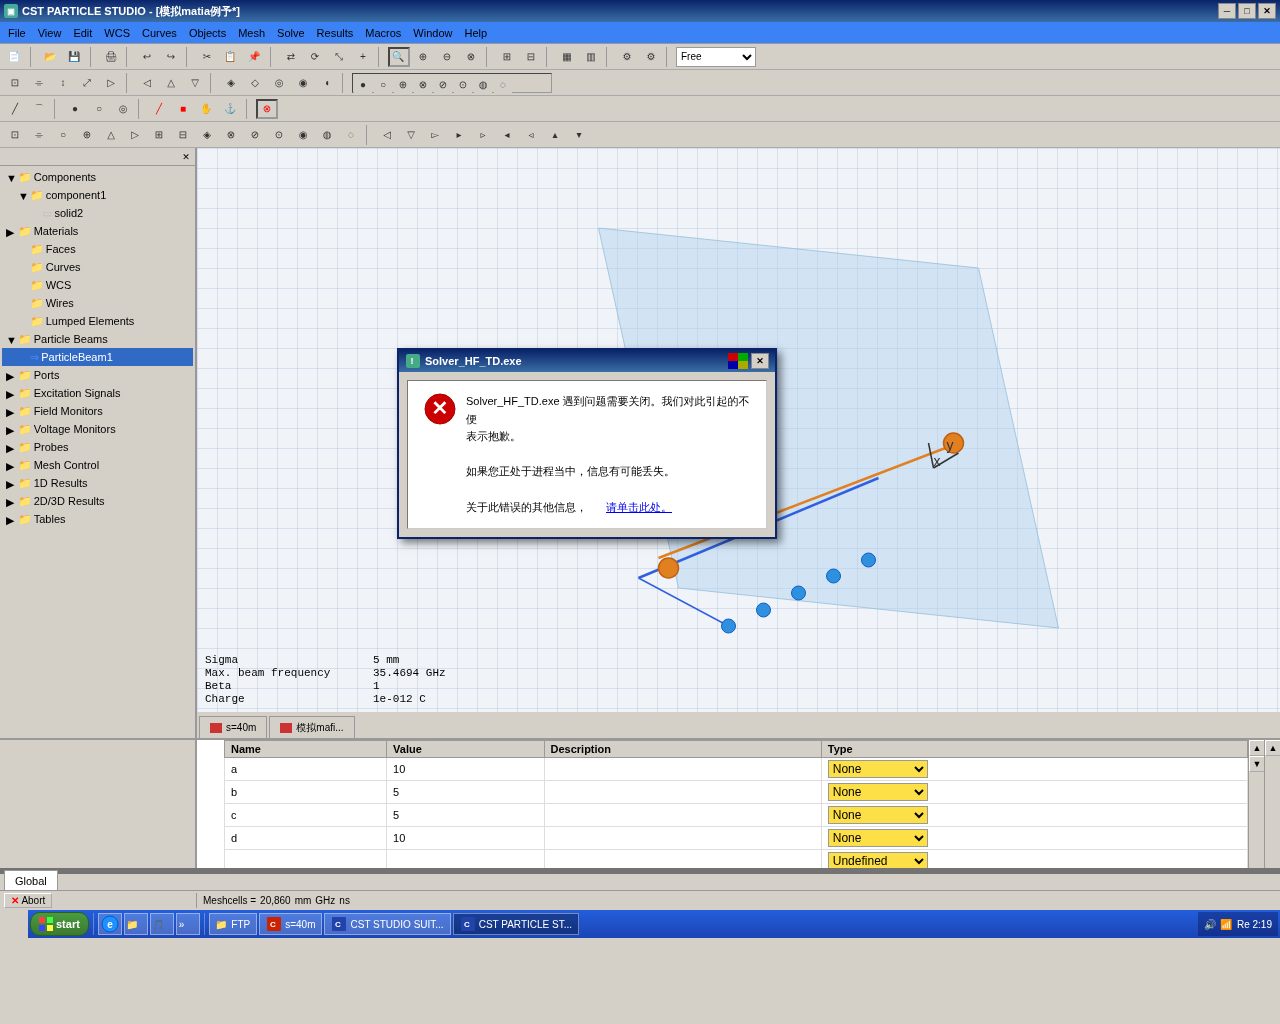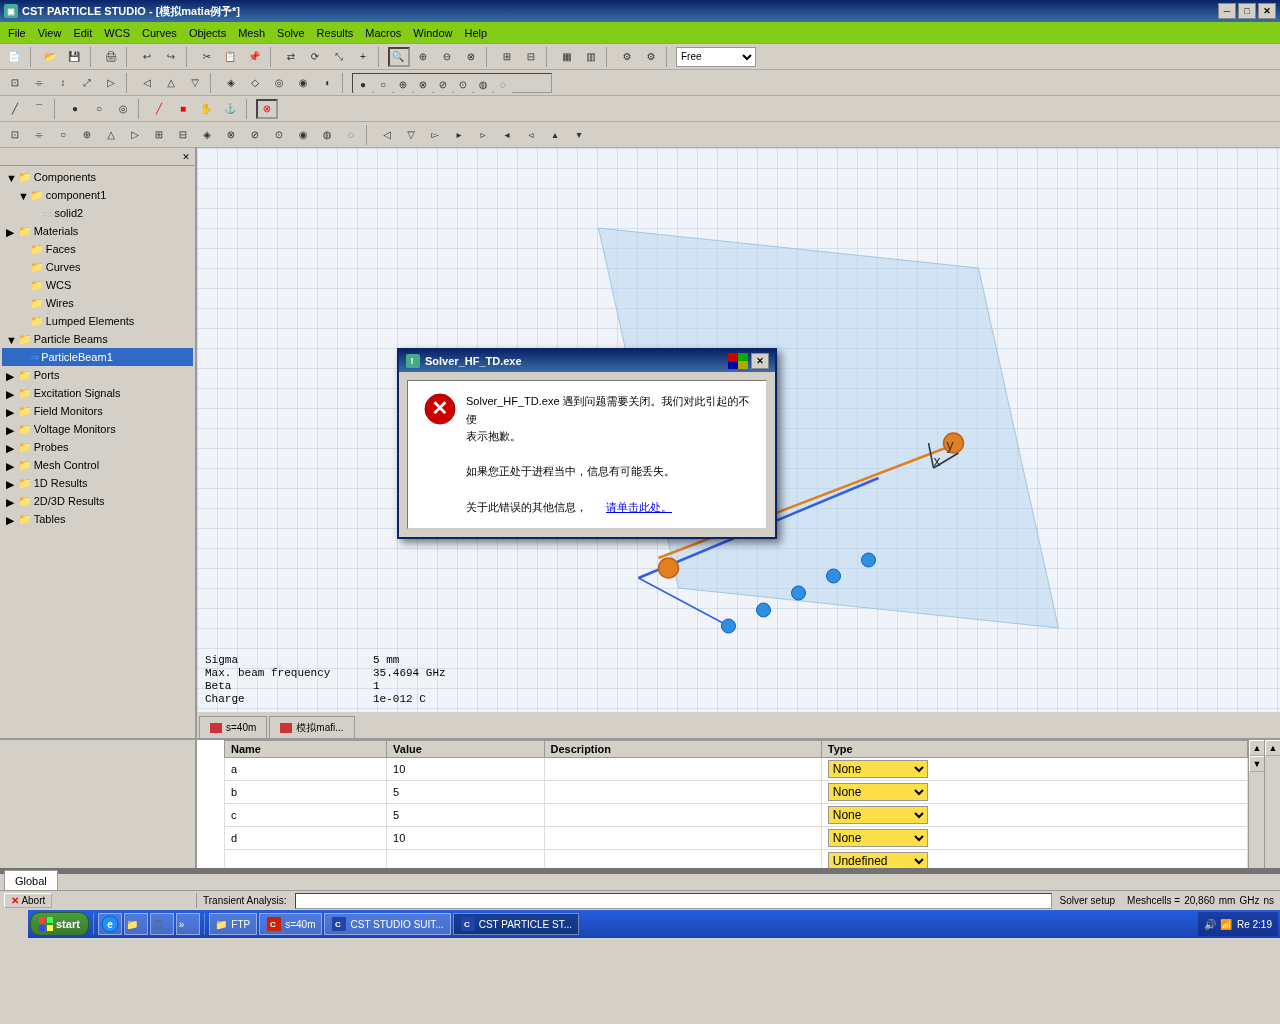--- a/index.html
+++ b/index.html
@@ -22,21 +22,21 @@
     .title-bar-buttons { display: flex; gap: 2px; }
     .title-btn {
       width: 18px; height: 16px; background: #d4d0c8; border: 1px solid #888;
       display: flex; align-items: center; justify-content: center; font-size: 9px;
       cursor: pointer; color: #000;
     }
 
     
     .menu-bar {
       height: 22px;
-      background: #84cc16;
+      background: #3b82f6;
       display: flex;
       align-items: center;
       padding: 0 2px;
       border-bottom: 1px solid #999;
     }
     .menu-item {
       padding: 2px 6px;
       cursor: pointer;
       font-size: 11px;
     }
@@ -763,25 +763,20 @@
   </div>
 </div>
 
 <div class="status-bar">
   <div class="status-left">
     <button class="abort-btn">
       <span class="abort-x">✕</span>
       <span>Abort</span>
     </button>
   </div>
-  <div class="status-right">
-    <span>Transient Analysis:</span>
-    <input type="text" class="status-input" value="" style="">
-    <span>Solver setup</span>
-  </div>
   <div class="status-far-right">
     <span>Meshcells =</span>
     <span>20,860</span>
     <span>mm</span>
     <span>GHz</span>
     <span>ns</span>
   </div>
 </div>
 
 <div class="taskbar">

